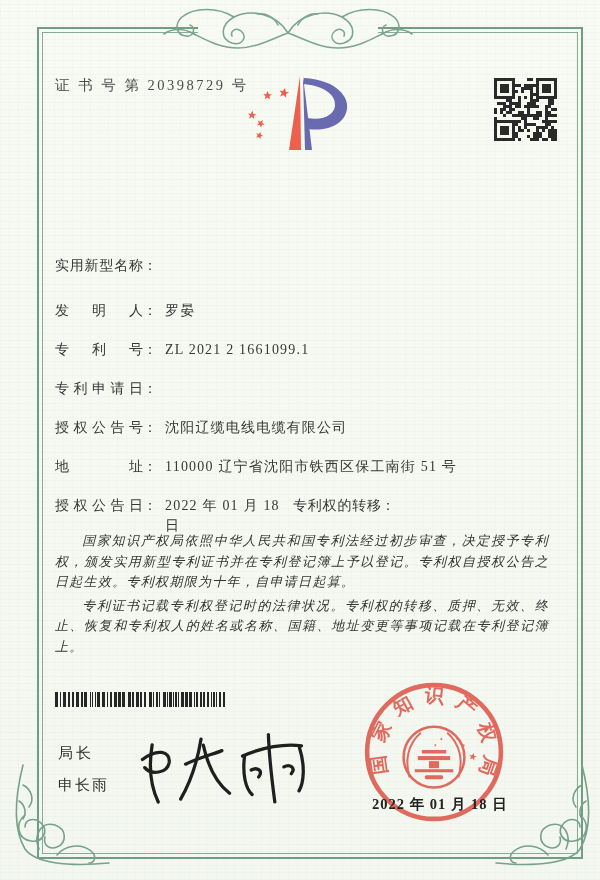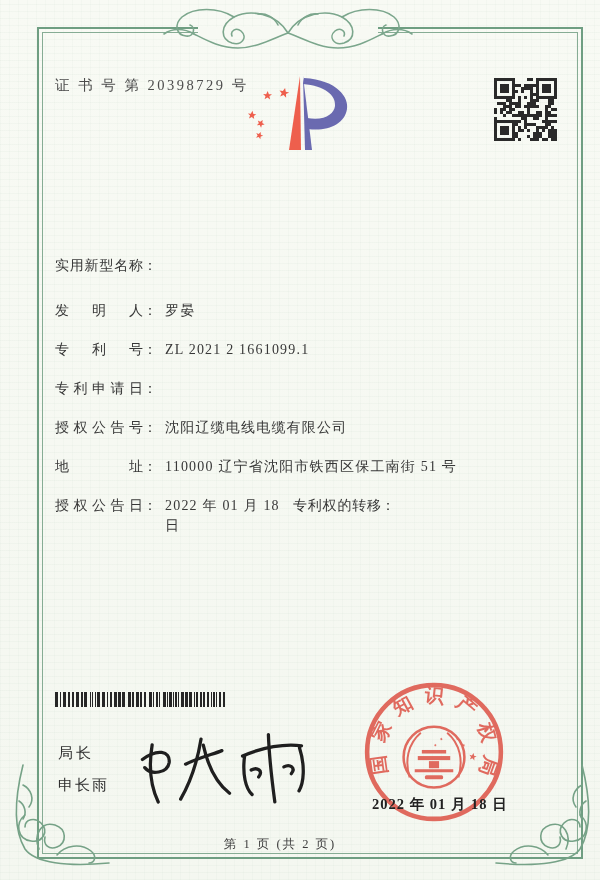--- a/index.html
+++ b/index.html
@@ -595,20 +595,24 @@
           <span class="f-colon">：</span>
         <span class="f-value">2022 年 01 月 18 日</span>
       </span>
       <span class="pair2">
         <span class="f-label">专利权的转移</span>
           <span class="f-colon">：</span>
       </span>
     </div>
   </div>
 
+  <div class="paras">
+    <p>国家知识产权局依照中华人民共和国专利法经过初步审查，决定授予专利权，颁发实用新型专利证书并在专利登记簿上予以登记。专利权自授权公告之日起生效。专利权期限为十年，自申请日起算。</p>
+    <p>专利证书记载专利权登记时的法律状况。专利权的转移、质押、无效、终止、恢复和专利权人的姓名或名称、国籍、地址变更等事项记载在专利登记簿上。</p>
+  </div>
 
   <div class="barcode"><b style="width:3px"></b><s style="width:2px"></s><b style="width:1px"></b><s style="width:2px"></s><b style="width:3px"></b><s style="width:2px"></s><b style="width:2px"></b><s style="width:2px"></s><b style="width:2px"></b><s style="width:2px"></s><b style="width:3px"></b><s style="width:2px"></s><b style="width:2px"></b><s style="width:1px"></s><b style="width:3px"></b><s style="width:3px"></s><b style="width:1px"></b><s style="width:1px"></s><b style="width:1px"></b><s style="width:2px"></s><b style="width:1px"></b><s style="width:1px"></s><b style="width:3px"></b><s style="width:2px"></s><b style="width:3px"></b><s style="width:2px"></s><b style="width:1px"></b><s style="width:2px"></s><b style="width:2px"></b><s style="width:2px"></s><b style="width:3px"></b><s style="width:1px"></s><b style="width:3px"></b><s style="width:1px"></s><b style="width:3px"></b><s style="width:3px"></s><b style="width:3px"></b><s style="width:1px"></s><b style="width:2px"></b><s style="width:2px"></s><b style="width:3px"></b><s style="width:1px"></s><b style="width:2px"></b><s style="width:2px"></s><b style="width:2px"></b><s style="width:3px"></s><b style="width:3px"></b><s style="width:1px"></s><b style="width:1px"></b><s style="width:2px"></s><b style="width:2px"></b><s style="width:1px"></s><b style="width:1px"></b><s style="width:3px"></s><b style="width:3px"></b><s style="width:1px"></s><b style="width:1px"></b><s style="width:1px"></s><b style="width:3px"></b><s style="width:1px"></s><b style="width:1px"></b><s style="width:1px"></s><b style="width:2px"></b><s style="width:1px"></s><b style="width:1px"></b><s style="width:2px"></s><b style="width:3px"></b><s style="width:1px"></s><b style="width:3px"></b><s style="width:1px"></s><b style="width:3px"></b><s style="width:2px"></s><b style="width:1px"></b><s style="width:1px"></s><b style="width:2px"></b><s style="width:2px"></s><b style="width:2px"></b><s style="width:1px"></s><b style="width:2px"></b><s style="width:2px"></s><b style="width:2px"></b><s style="width:2px"></s><b style="width:1px"></b><s style="width:1px"></s><b style="width:2px"></b><s style="width:1px"></s><b style="width:1px"></b><s style="width:2px"></s><b style="width:2px"></b><s style="width:2px"></s><b style="width:2px"></b><s style="width:1px"></s></div>
 
   <div class="director-title">局长</div>
   <div class="director-name">申长雨</div>
   <svg class="signature" viewBox="0 0 195 90">
     <g stroke="#1f1f1f" stroke-width="3.2" fill="none" stroke-linecap="round" stroke-linejoin="round">
       <path d="M30,20 C26,40 26,58 34,76"></path>
       <path d="M20,34 C34,24 48,26 46,38 C44,48 28,50 22,42"></path>
       <path d="M78,16 C74,36 66,58 56,74"></path>
@@ -642,15 +646,14 @@
         <rect x="-12" y="-7" width="24" height="3.5"></rect>
         <rect x="-16" y="-1" width="32" height="4"></rect>
         <rect x="-5" y="4" width="10" height="7"></rect>
         <rect x="-19" y="12" width="38" height="3"></rect>
         <rect x="-9" y="18" width="18" height="4" rx="1.5"></rect>
       </g>
     </g>
   </svg>
   <div class="seal-date">2022 年 01 月 18 日</div>
 
-  <div class="footer">第 1 页 (共 2 页)</div>
 
 </div>
 
 </body></html>

